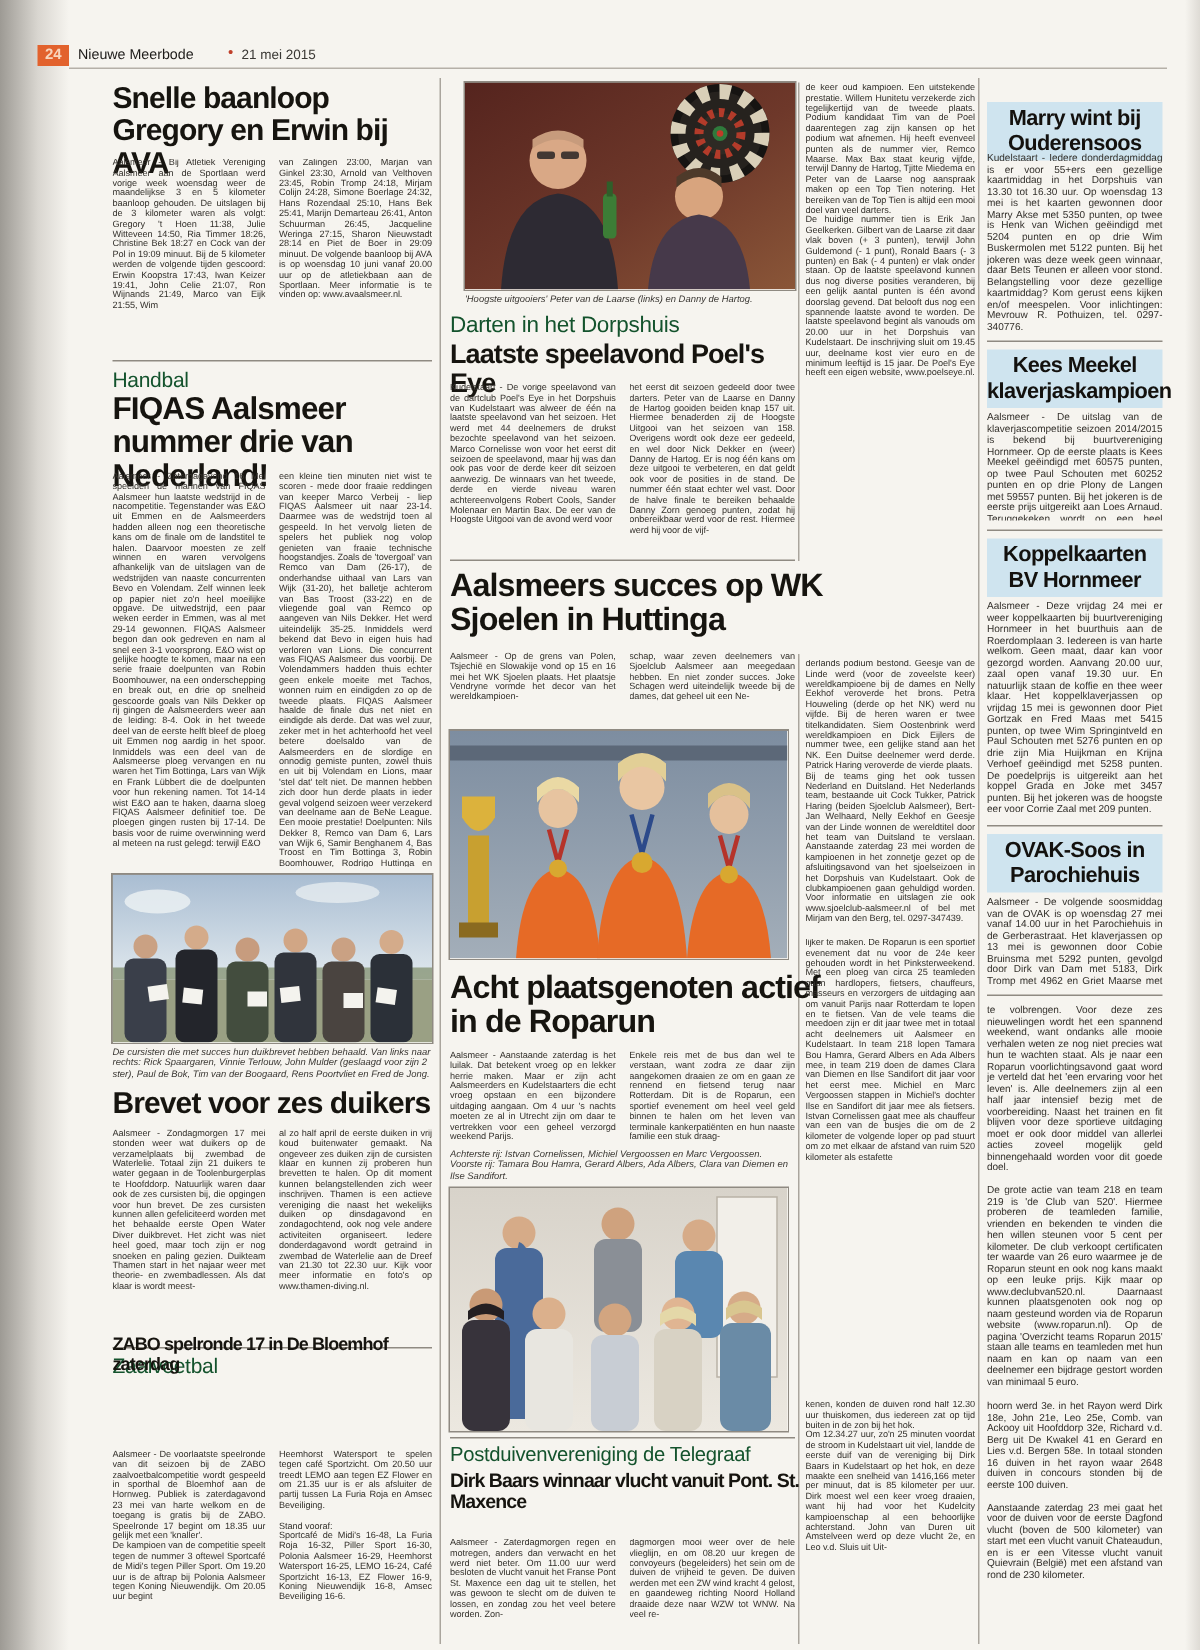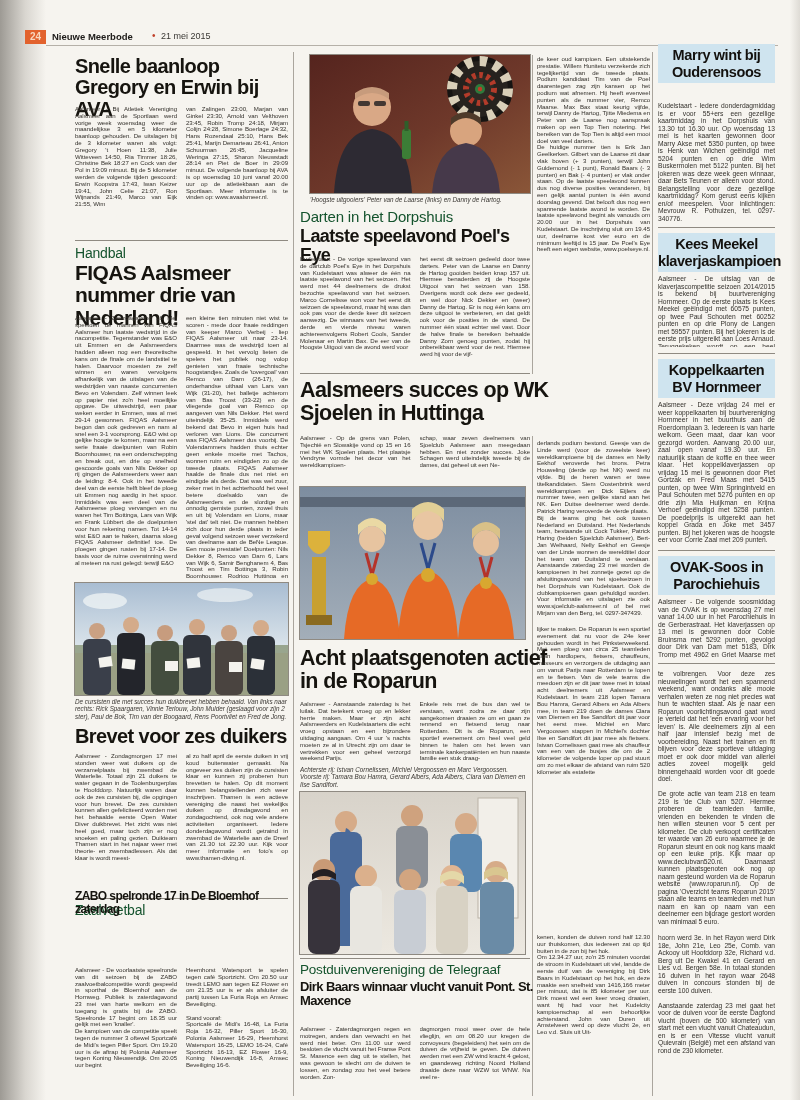--- a/index.html
+++ b/index.html
@@ -5,21 +5,21 @@
   html,body{margin:0;padding:0;background:#b9b6b0;}
   .page{position:relative;width:800px;height:1100px;background:#f6f4ef;overflow:hidden;
         font-family:"Liberation Sans",sans-serif;color:#2e2c28;}
   .page::before{content:"";position:absolute;left:0;top:0;width:46px;height:1100px;
         background:linear-gradient(90deg,#9d9a94,#d9d6d0 55%,#f6f4ef);z-index:5;}
   .page::after{content:"";position:absolute;right:0;top:0;width:10px;height:1100px;
         background:linear-gradient(270deg,#dedbd5,#f6f4ef);z-index:5;}
   
   .pagenum{position:absolute;left:25px;top:30px;width:21px;height:14px;background:#e2622d;
         color:#f8d6bd;font-size:10px;font-weight:bold;text-align:center;line-height:14px;z-index:6;}
-  .masthead{position:absolute;left:52px;top:31px;font-size:9.5px;font-weight:bold;color:#1c1a18;z-index:6;}
+  .masthead{position:absolute;left:52px;top:31px;font-size:9.5px;font-weight:normal;color:#1c1a18;z-index:6;}
   .mastdot{position:absolute;left:152px;top:30px;font-size:10px;color:#c0402a;z-index:6;}
   .mastdate{position:absolute;left:161px;top:31px;font-size:9px;color:#3a3834;z-index:6;}
   
   .hrule{position:absolute;height:1px;background:#8f8a82;}
   .vrule{position:absolute;width:1px;background:#aaa59d;}
   
   .hl{position:absolute;font-weight:bold;color:#16140f;letter-spacing:-0.6px;line-height:1.07;}
   .sect{position:absolute;font-size:14px;color:#14532d;letter-spacing:-0.2px;}
   
   .cols{position:absolute;display:flex;gap:9px;}
@@ -292,21 +292,21 @@
   </div>
 
   <div class="lane" style="left:537px;top:56px;width:113px;height:380px;">de keer oud kampioen. Een uitstekende prestatie. Willem Hunitetu verzekerde zich tegelijkertijd van de tweede plaats. Podium kandidaat Tim van de Poel daarentegen zag zijn kansen op het podium wat afnemen. Hij heeft evenveel punten als de nummer vier, Remco Maarse. Max Bax staat keurig vijfde, terwijl Danny de Hartog, Tjitte Miedema en Peter van de Laarse nog aanspraak maken op een Top Tien notering. Het bereiken van de Top Tien is altijd een mooi doel van veel darters.
 De huidige nummer tien is Erik Jan Geelkerken. Gilbert van de Laarse zit daar vlak boven (+ 3 punten), terwijl John Guldemond (- 1 punt), Ronald Baars (- 3 punten) en Bak (- 4 punten) er vlak onder staan. Op de laatste speelavond kunnen dus nog diverse posities veranderen, bij een gelijk aantal punten is één avond doorslag gevend. Dat belooft dus nog een spannende laatste avond te worden. De laatste speelavond begint als vanouds om 20.00 uur in het Dorpshuis van Kudelstaart. De inschrijving sluit om 19.45 uur, deelname kost vier euro en de minimum leeftijd is 15 jaar. De Poel's Eye heeft een eigen website, www.poelseye.nl.</div>
   <div class="lane" style="left:537px;top:440px;width:113px;height:182px;">derlands podium bestond. Geesje van de Linde werd (voor de zoveelste keer) wereldkampioene bij de dames en Nelly Eekhof veroverde het brons. Petra Houweling (derde op het NK) werd nu vijfde. Bij de heren waren er twee titelkandidaten. Siem Oostenbrink werd wereldkampioen en Dick Eijlers de nummer twee, een gelijke stand aan het NK. Een Duitse deelnemer werd derde. Patrick Haring veroverde de vierde plaats.
 Bij de teams ging het ook tussen Nederland en Duitsland. Het Nederlands team, bestaande uit Cock Tukker, Patrick Haring (beiden Sjoelclub Aalsmeer), Bert-Jan Welhaard, Nelly Eekhof en Geesje van der Linde wonnen de wereldtitel door het team van Duitsland te verslaan. Aanstaande zaterdag 23 mei worden de kampioenen in het zonnetje gezet op de afsluitingsavond van het sjoelseizoen in het Dorpshuis van Kudelstaart. Ook de clubkampioenen gaan gehuldigd worden. Voor informatie en uitslagen zie ook www.sjoelclub-aalsmeer.nl of bel met Mirjam van den Berg, tel. 0297-347439.</div>
   <div class="lane" style="left:537px;top:626px;width:113px;height:303px;">lijker te maken. De Roparun is een sportief evenement dat nu voor de 24e keer gehouden wordt in het Pinksterweekend. Met een ploeg van circa 25 teamleden gaan hardlopers, fietsers, chauffeurs, masseurs en verzorgers de uitdaging aan om vanuit Parijs naar Rotterdam te lopen en te fietsen. Van de vele teams die meedoen zijn er dit jaar twee met in totaal acht deelnemers uit Aalsmeer en Kudelstaart. In team 218 lopen Tamara Bou Hamra, Gerard Albers en Ada Albers mee, in team 219 doen de dames Clara van Diemen en Ilse Sandifort dit jaar voor het eerst mee. Michiel en Marc Vergoossen stappen in Michiel's dochter Ilse en Sandifort dit jaar mee als fietsers. Istvan Cornelissen gaat mee als chauffeur van een van de busjes die om de 2 kilometer de volgende loper op pad stuurt om zo met elkaar de afstand van ruim 520 kilometer als estafette</div>
   <div class="lane" style="left:537px;top:934px;width:113px;height:162px;">kenen, konden de duiven rond half 12.30 uur thuiskomen, dus iedereen zat op tijd buiten in de zon bij het hok.
 Om 12.34.27 uur, zo'n 25 minuten voordat de stroom in Kudelstaart uit viel, landde de eerste duif van de vereniging bij Dirk Baars in Kudelstaart op het hok, en deze maakte een snelheid van 1416,166 meter per minuut, dat is 85 kilometer per uur. Dirk moest wel een keer vroeg draaien, want hij had voor het Kudelcity kampioenschap al een behoorlijke achterstand. John van Duren uit Amstelveen werd op deze vlucht 2e, en Leo v.d. Sluis uit Uit-</div>
 
-  <div class="sbt" style="left:658px;top:44px;">Marry wint bij Ouderensoos</div>
+  <div class="sbt" style="left:658px;top:68px;">Marry wint bij Ouderensoos</div>
   <div class="sbb" style="left:658px;top:102px;height:120px;">Kudelstaart - Iedere donderdagmiddag is er voor 55+ers een gezellige kaartmiddag in het Dorpshuis van 13.30 tot 16.30 uur. Op woensdag 13 mei is het kaarten gewonnen door Marry Akse met 5350 punten, op twee is Henk van Wichen geëindigd met 5204 punten en op drie Wim Buskermolen met 5122 punten. Bij het jokeren was deze week geen winnaar, daar Bets Teunen er alleen voor stond. Belangstelling voor deze gezellige kaartmiddag? Kom gerust eens kijken en/of meespelen. Voor inlichtingen: Mevrouw R. Pothuizen, tel. 0297-340776.</div>
   <div class="hrule" style="left:658px;top:227px;width:117px;"></div>
 
   <div class="sbt" style="left:658px;top:233px;">Kees Meekel klaverjaskampioen</div>
   <div class="sbb" style="left:658px;top:275px;height:72px;">Aalsmeer - De uitslag van de klaverjascompetitie seizoen 2014/2015 is bekend bij buurtvereniging Hornmeer. Op de eerste plaats is Kees Meekel geëindigd met 60575 punten, op twee Paul Schouten met 60252 punten en op drie Plony de Langen met 59557 punten. Bij het jokeren is de eerste prijs uitgereikt aan Loes Arnaud. Teruggekeken wordt op een heel geslaagd jaar.</div>
   <div class="hrule" style="left:658px;top:353px;width:117px;"></div>
 
   <div class="sbt" style="left:658px;top:359px;">Koppelkaarten BV Hornmeer</div>
   <div class="sbb" style="left:658px;top:401px;height:144px;">Aalsmeer - Deze vrijdag 24 mei er weer koppelkaarten bij buurtvereniging Hornmeer in het buurthuis aan de Roerdomplaan 3. Iedereen is van harte welkom. Geen maat, daar kan voor gezorgd worden. Aanvang 20.00 uur, zaal open vanaf 19.30 uur. En natuurlijk staan de koffie en thee weer klaar. Het koppelklaverjassen op vrijdag 15 mei is gewonnen door Piet Gortzak en Fred Maas met 5415 punten, op twee Wim Springintveld en Paul Schouten met 5276 punten en op drie zijn Mia Huijkman en Krijna Verhoef geëindigd met 5258 punten. De poedelprijs is uitgereikt aan het koppel Grada en Joke met 3457 punten. Bij het jokeren was de hoogste eer voor Corrie Zaal met 209 punten.</div>
   <div class="hrule" style="left:658px;top:550px;width:117px;"></div>

